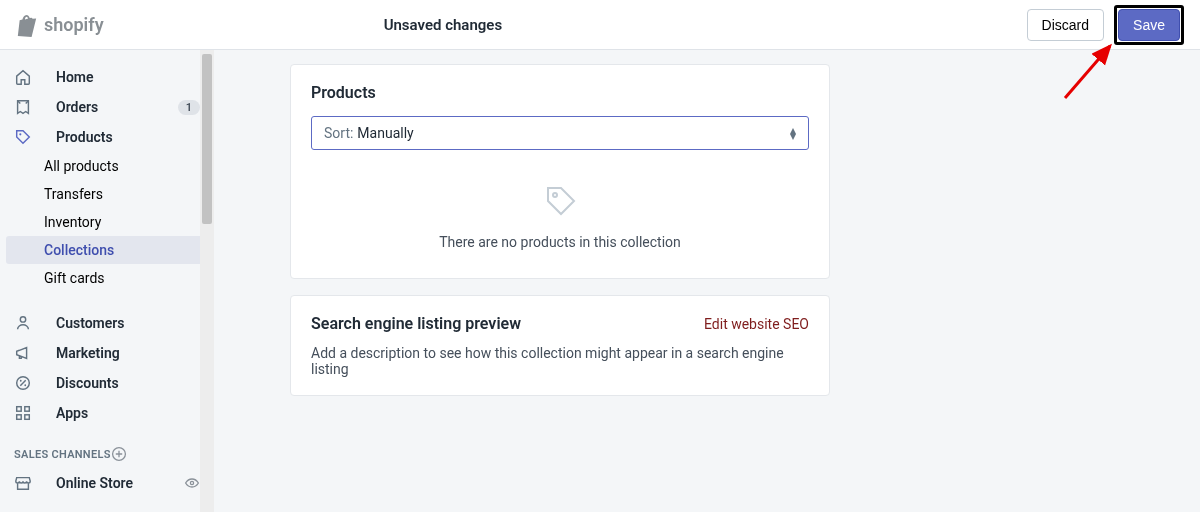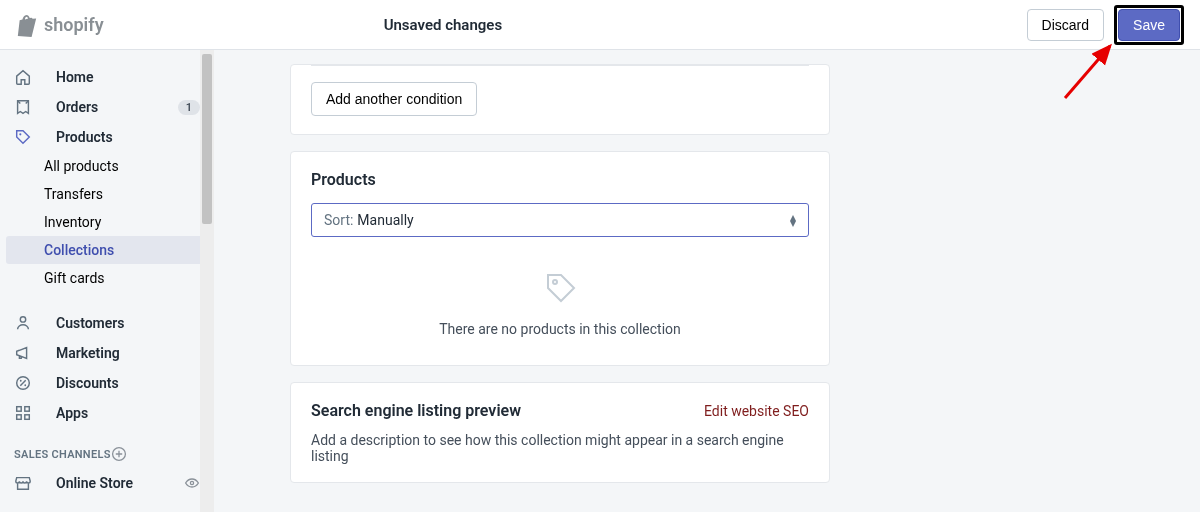--- a/index.html
+++ b/index.html
@@ -138,24 +138,20 @@
           <path fill="none" stroke="currentColor" stroke-width="1.6" d="M2 10s3-5 8-5 8 5 8 5-3 5-8 5-8-5-8-5z"></path>
           <circle cx="10" cy="10" r="2" fill="none" stroke="currentColor" stroke-width="1.6"></circle>
         </svg>
     </div>
     <div class="scrollbar-track">
       <div class="scrollbar-thumb"></div>
     </div>
   </div>
 
   <div class="main">
-    <div class="card card-first">
-      <div class="divider"></div>
-      <button class="card-btn">Add another condition</button>
-    </div>
 
     <div class="card">
       <div class="card-title">Products</div>
       <div class="select-wrap">
         <span class="select-label">Sort:</span>
         <span class="select-value">Manually</span>
         <span class="select-caret">
             <span>▴</span>
             <span>▾</span>
           </span>

